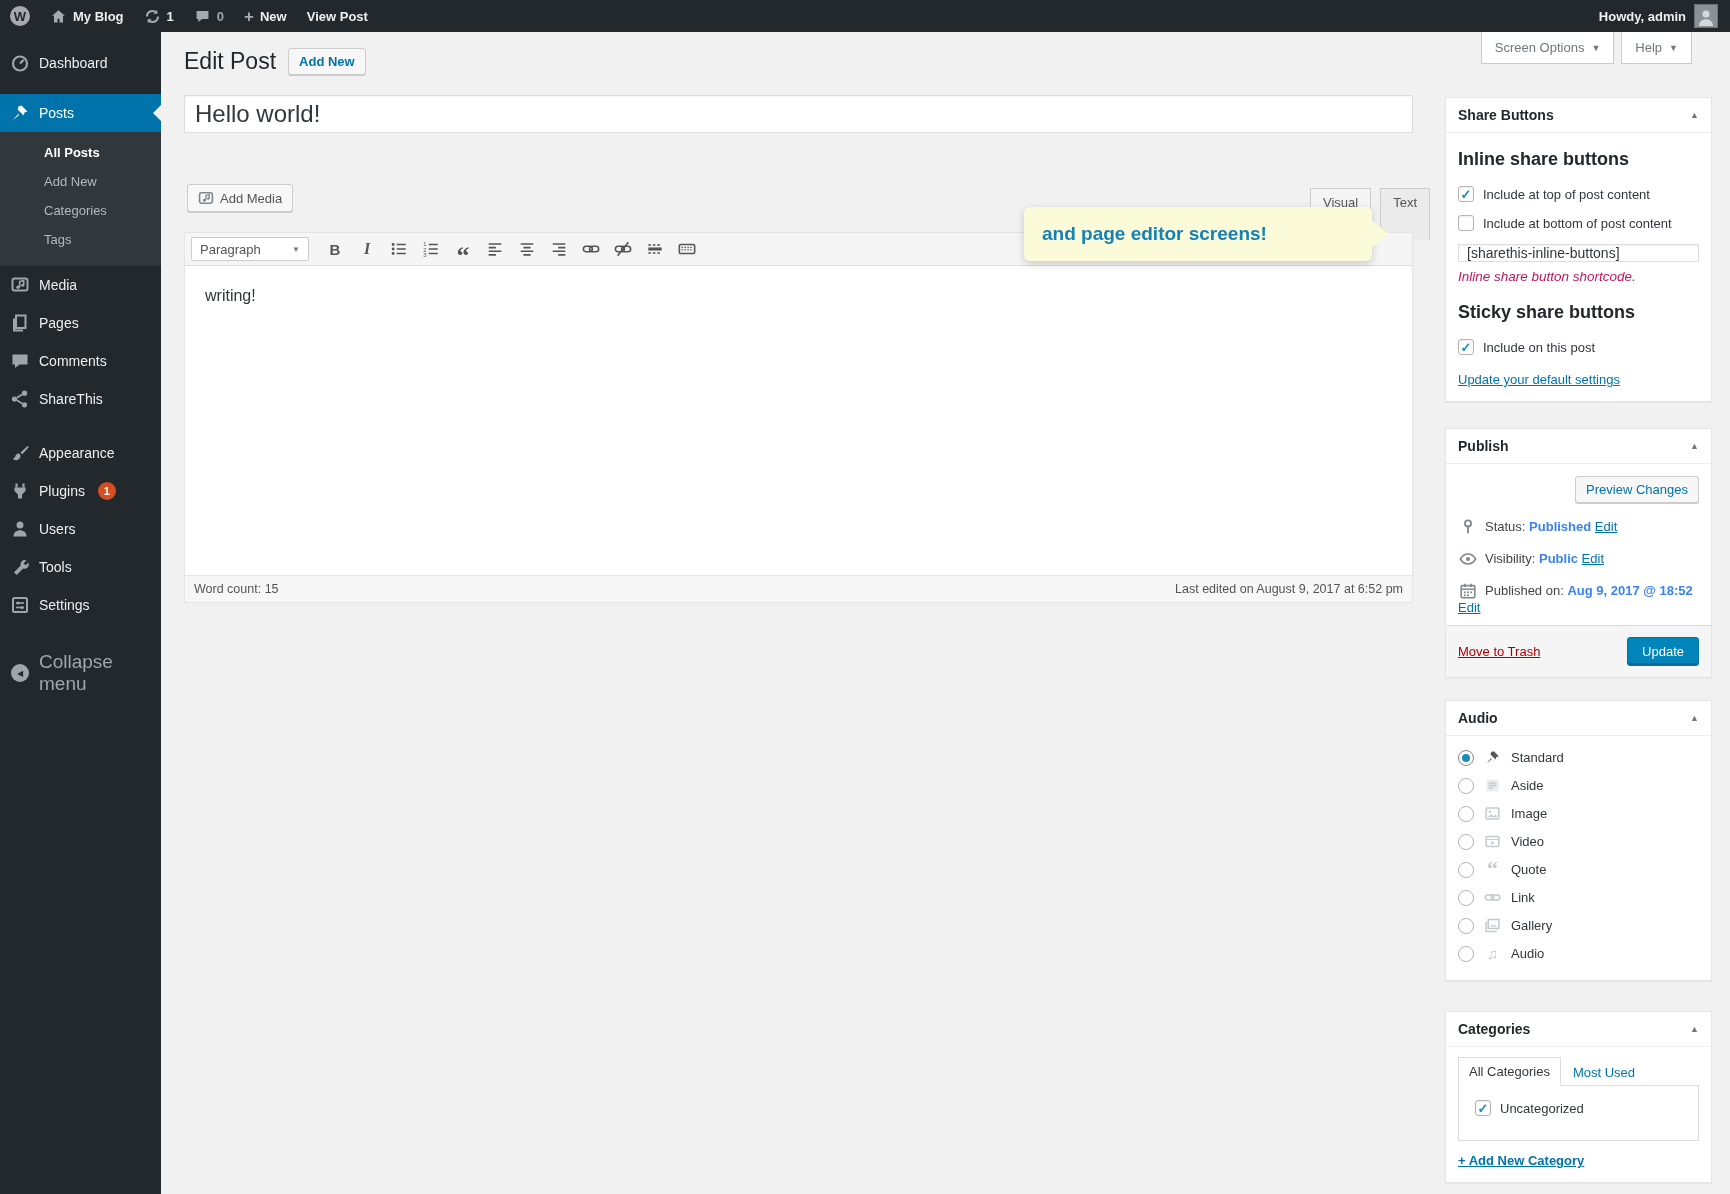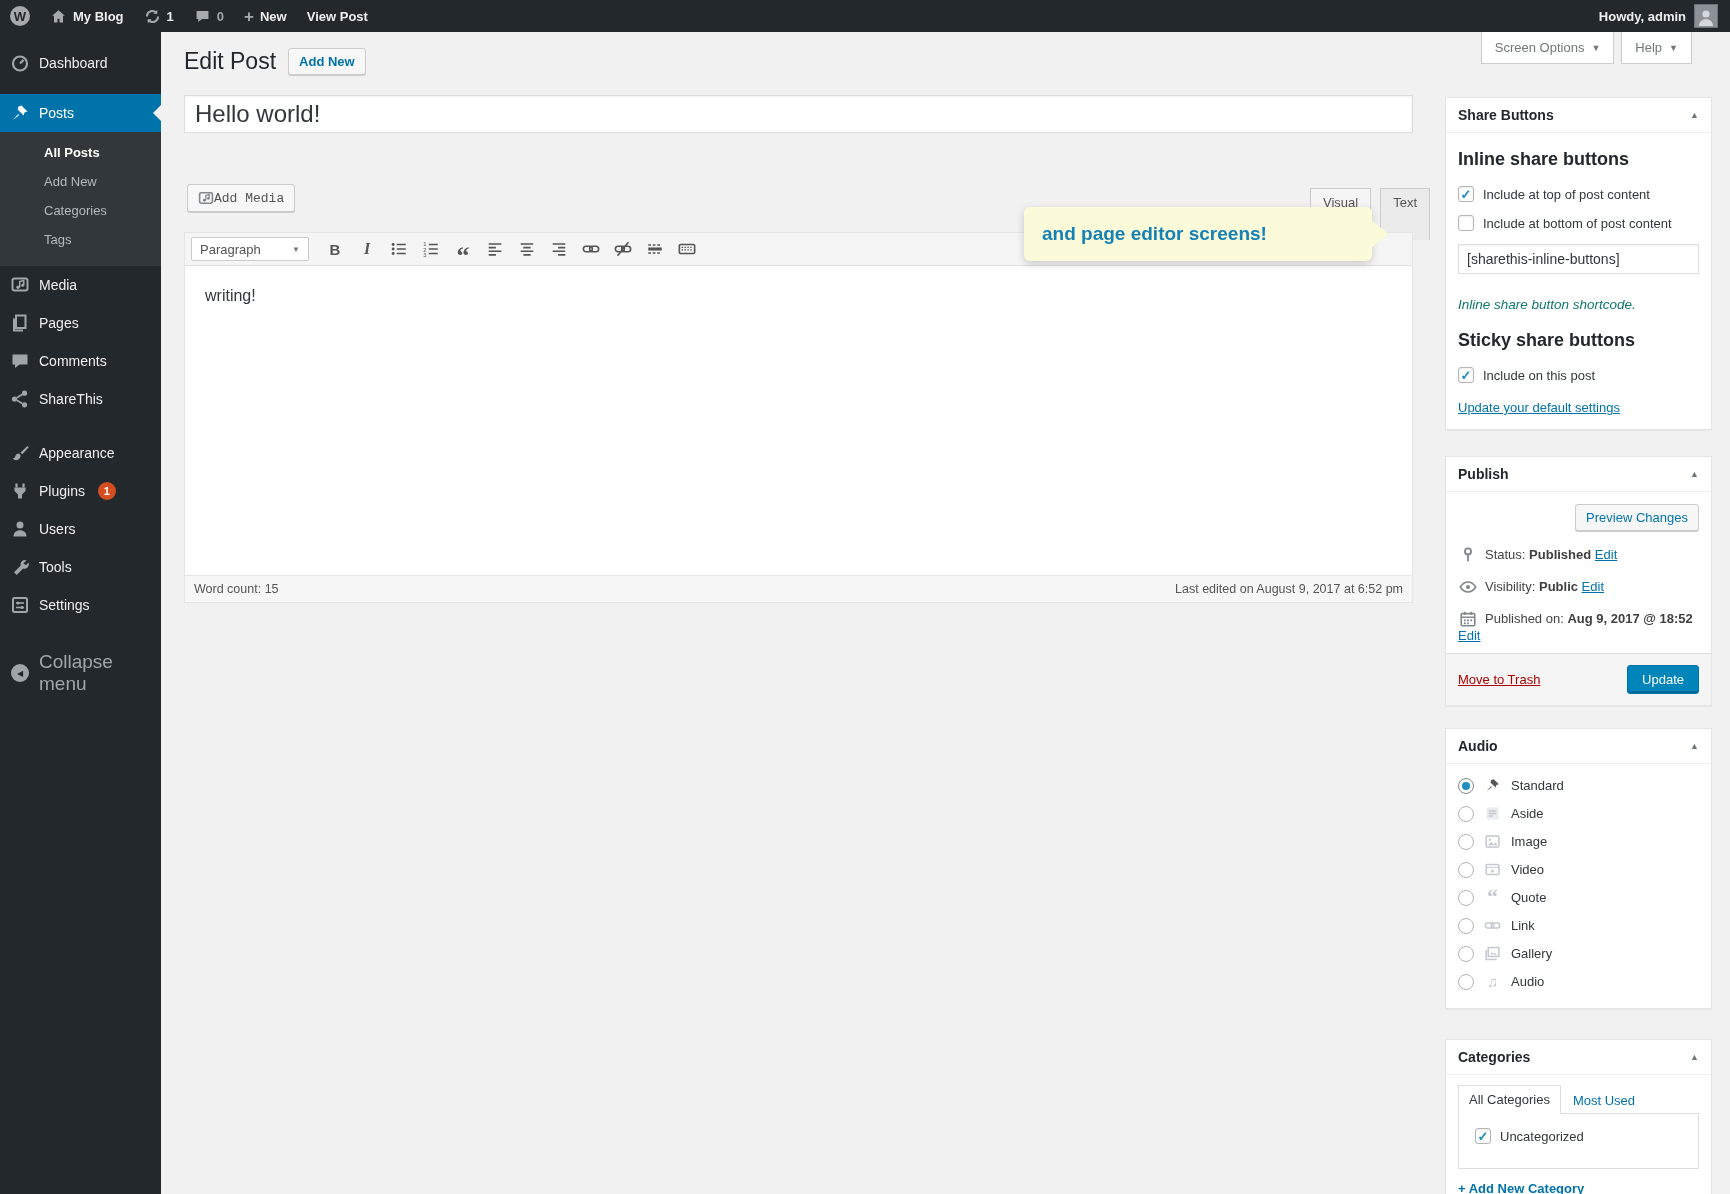--- a/index.html
+++ b/index.html
@@ -42,21 +42,21 @@
   .screen-tab { background:#fff; border:1px solid #ccc; border-top:none; color:#72777c; font-size:13px; padding:8px 13px; display:flex; align-items:center; gap:7px; cursor:pointer; }
   .screen-tab .caret { font-size:9px; color:#72777c; }
 
   #page-title-row { position:absolute; left:23px; top:16px; display:flex; align-items:center; gap:12px; }
   #page-title { font-size:23px; font-weight:400; color:#23282d; }
   .btn-secondary { background:#f7f7f7; border:1px solid #ccc; border-radius:3px; color:#0073aa; font-size:13px; padding:5px 10px; box-shadow:0 1px 0 #ccc; cursor:pointer; font-family:inherit; }
   .btn-primary { background:#0085ba; border:1px solid #0073aa; box-shadow:inset 0 -2px 0 #006799; border-radius:3px; color:#fff; font-size:13px; padding:6px 14px; cursor:pointer; font-family:inherit; }
 
   #post-title-input { position:absolute; left:23px; top:63px; width:1229px; height:38px; border:1px solid #ddd; background:#fff; font-size:24px; color:#32373c; padding:3px 10px; font-family:inherit; box-shadow:inset 0 1px 2px rgba(0,0,0,.05); }
 
-  #add-media-btn { position:absolute; left:26px; top:152px; display:flex; align-items:center; gap:0; color:#555;font-family:Liberation Mono, monospace; }
+  #add-media-btn { position:absolute; left:26px; top:152px; display:flex; align-items:center; gap:6px; color:#555; }
   #add-media-btn .mico { color:#82878c; }
 
   #editor-tabs { position:absolute; left:1149px; top:156px; display:flex; gap:9px; z-index:5; }
   .ed-tab { font-size:13px; color:#555; padding:6px 12px 30px; border:1px solid #ccc; border-bottom:none; cursor:pointer; }
   .ed-tab.active { background:#f5f5f5; }
   .ed-tab.inactive { background:#ebebeb; border-color:#ccc; }
 
   #editor-box { position:absolute; left:23px; top:200px; width:1229px; height:371px; border:1px solid #e5e5e5; background:#fff; display:flex; flex-direction:column; z-index:6; }
   #mce-toolbar { height:33px; background:#f5f5f5; border-bottom:1px solid #dedede; display:flex; align-items:center; gap:4px; padding:0 6px; flex:0 0 33px; }
   #para-select { width:118px; height:24px; background:#fff; border:1px solid #ccc; border-radius:2px; display:flex; align-items:center; justify-content:space-between; padding:0 8px; font-size:13px; color:#555; cursor:pointer; margin-right:8px; }
@@ -79,29 +79,29 @@
   .postbox-head { display:flex; align-items:center; justify-content:space-between; padding:9px 12px; border-bottom:1px solid #eee; cursor:pointer; }
   .postbox-head .ph-title { font-size:14px; font-weight:bold; color:#23282d; }
   .toggle { color:#72777c; font-size:9px; cursor:pointer; }
   .postbox-body { padding:10px 12px 14px; }
 
   .sb-h2 { font-size:18px; font-weight:bold; color:#23282d; margin:6px 0 16px; }
   .cb-row { display:flex; align-items:center; gap:9px; margin-bottom:13px; font-size:13px; color:#32373c; cursor:pointer; }
   .cb { width:16px; height:16px; background:#fff; border:1px solid #b4b4b4; border-radius:3px; flex:0 0 16px; display:flex; align-items:center; justify-content:center; box-shadow:inset 0 1px 2px rgba(0,0,0,.08); }
   .cb .check { display:none; color:#1e8cbe; font-weight:bold; font-size:13px; line-height:1; }
   .cb.checked .check { display:block; }
-  .text-input { width:100%; height:30px; border:1px solid #ddd; background:#fff; font-size:14px; color:#32373c; padding:4px 8px; font-family:inherit; box-shadow:inset 0 1px 2px rgba(0,0,0,.05); }
-  .hint { font-style:italic; color:#0f766e; font-size:13.5px; margin:23px 0 18px; }
+  .text-input { width:100%; height:18px; border:1px solid #ddd; background:#fff; font-size:14px; color:#32373c; padding:4px 8px; font-family:inherit; box-shadow:inset 0 1px 2px rgba(0,0,0,.05); }
+  .hint { font-style:italic; color:#be185d; font-size:13.5px; margin:7px 0 18px; }
   .link { color:#0073aa; text-decoration:underline; cursor:pointer; }
   .sb-link { display:inline-block; font-size:13px; margin-top:4px; }
 
   .pub-preview-row { text-align:right; margin:2px 0 16px; }
   .pub-row { position:relative; padding-left:27px; margin-bottom:17px; font-size:13px; color:#444; }
   .pub-row .pico { position:absolute; left:1px; top:-1px; width:18px; height:18px; color:#82878c; }
-  .pub-row b { color:#404040; }
+  .pub-row b { color:#3b82f6; }
   .pub-edit-line { margin:-8px 0 6px; font-size:13px; }
   .pub-foot { background:#f5f5f5; border-top:1px solid #ddd; padding:11px 12px; display:flex; align-items:center; justify-content:space-between; }
   .trash-link { color:#a00; text-decoration:underline; font-size:13px; cursor:pointer; }
 
   .fmt-row { display:flex; align-items:center; gap:10px; margin-bottom:11px; font-size:13px; color:#32373c; cursor:pointer; }
   .radio { width:16px; height:16px; border-radius:50%; border:1px solid #b4b4b4; background:#fff; flex:0 0 16px; display:flex; align-items:center; justify-content:center; }
   .radio .dot { display:none; width:8px; height:8px; border-radius:50%; background:#1e8cbe; }
   .radio.selected { border-color:#7e8993; }
   .radio.selected .dot { display:block; }
   .fmt-ico { width:17px; height:17px; color:#c3c9cf; flex:0 0 17px; display:flex; align-items:center; justify-content:center; }

